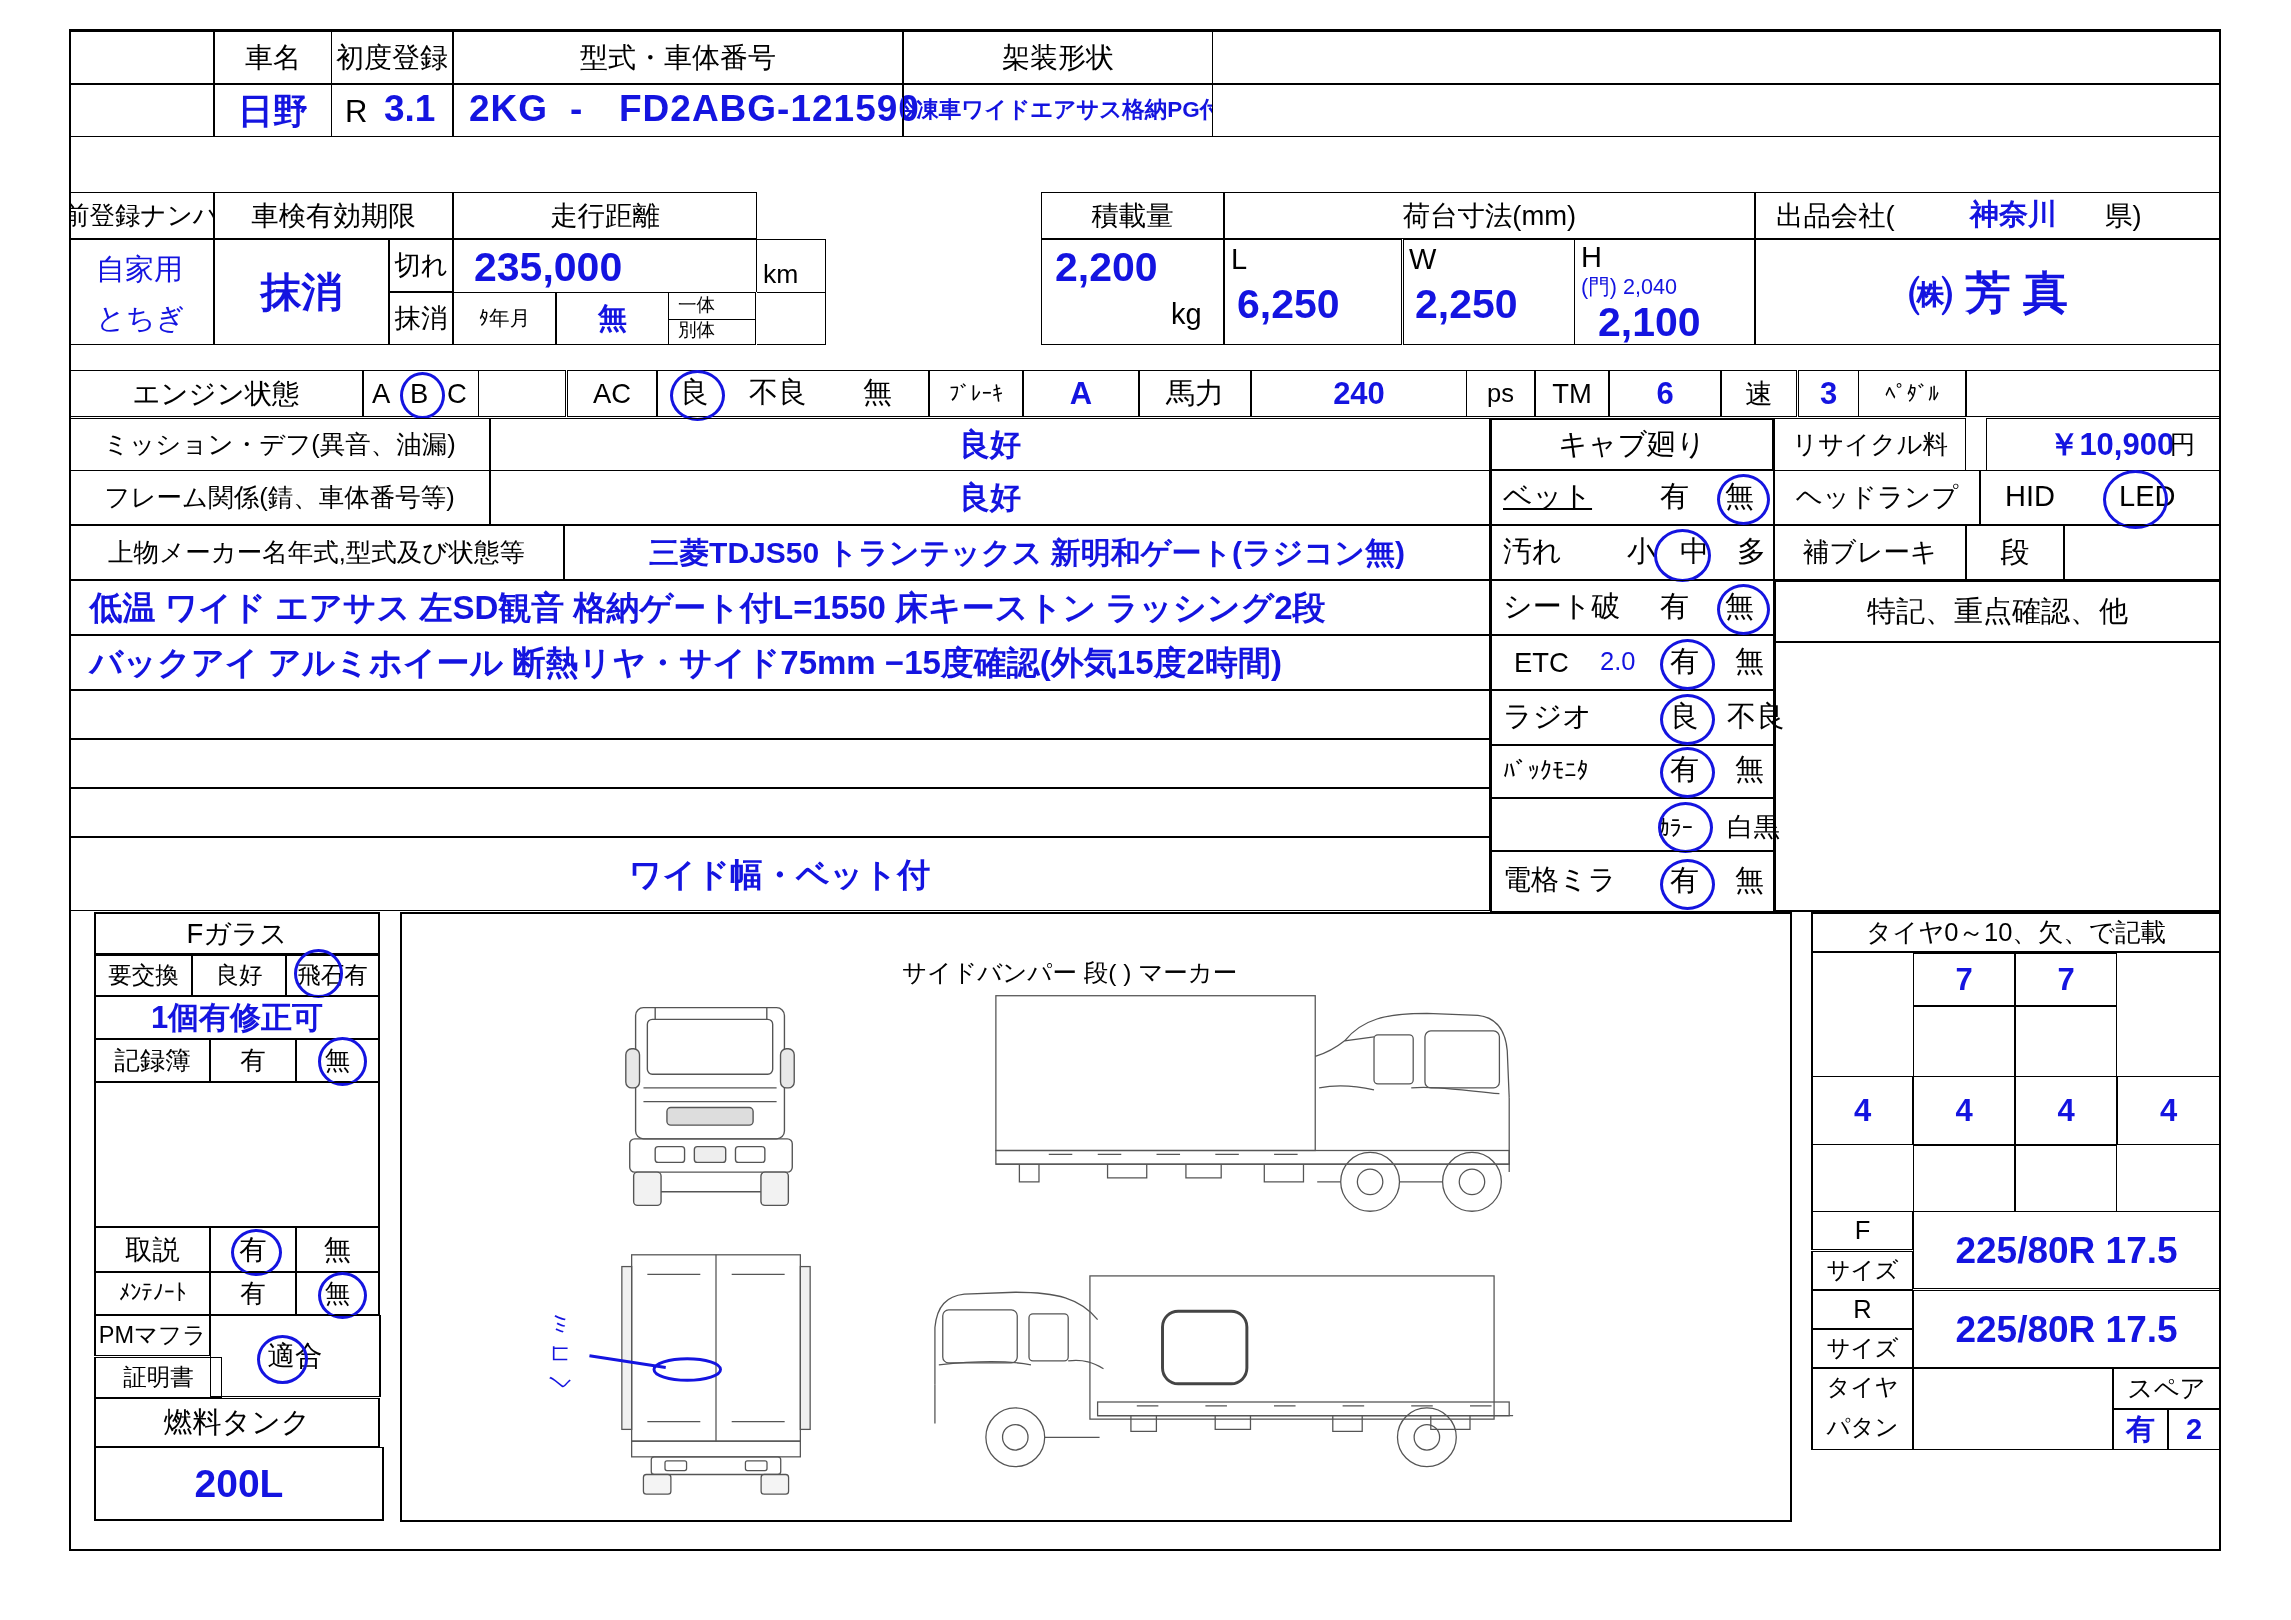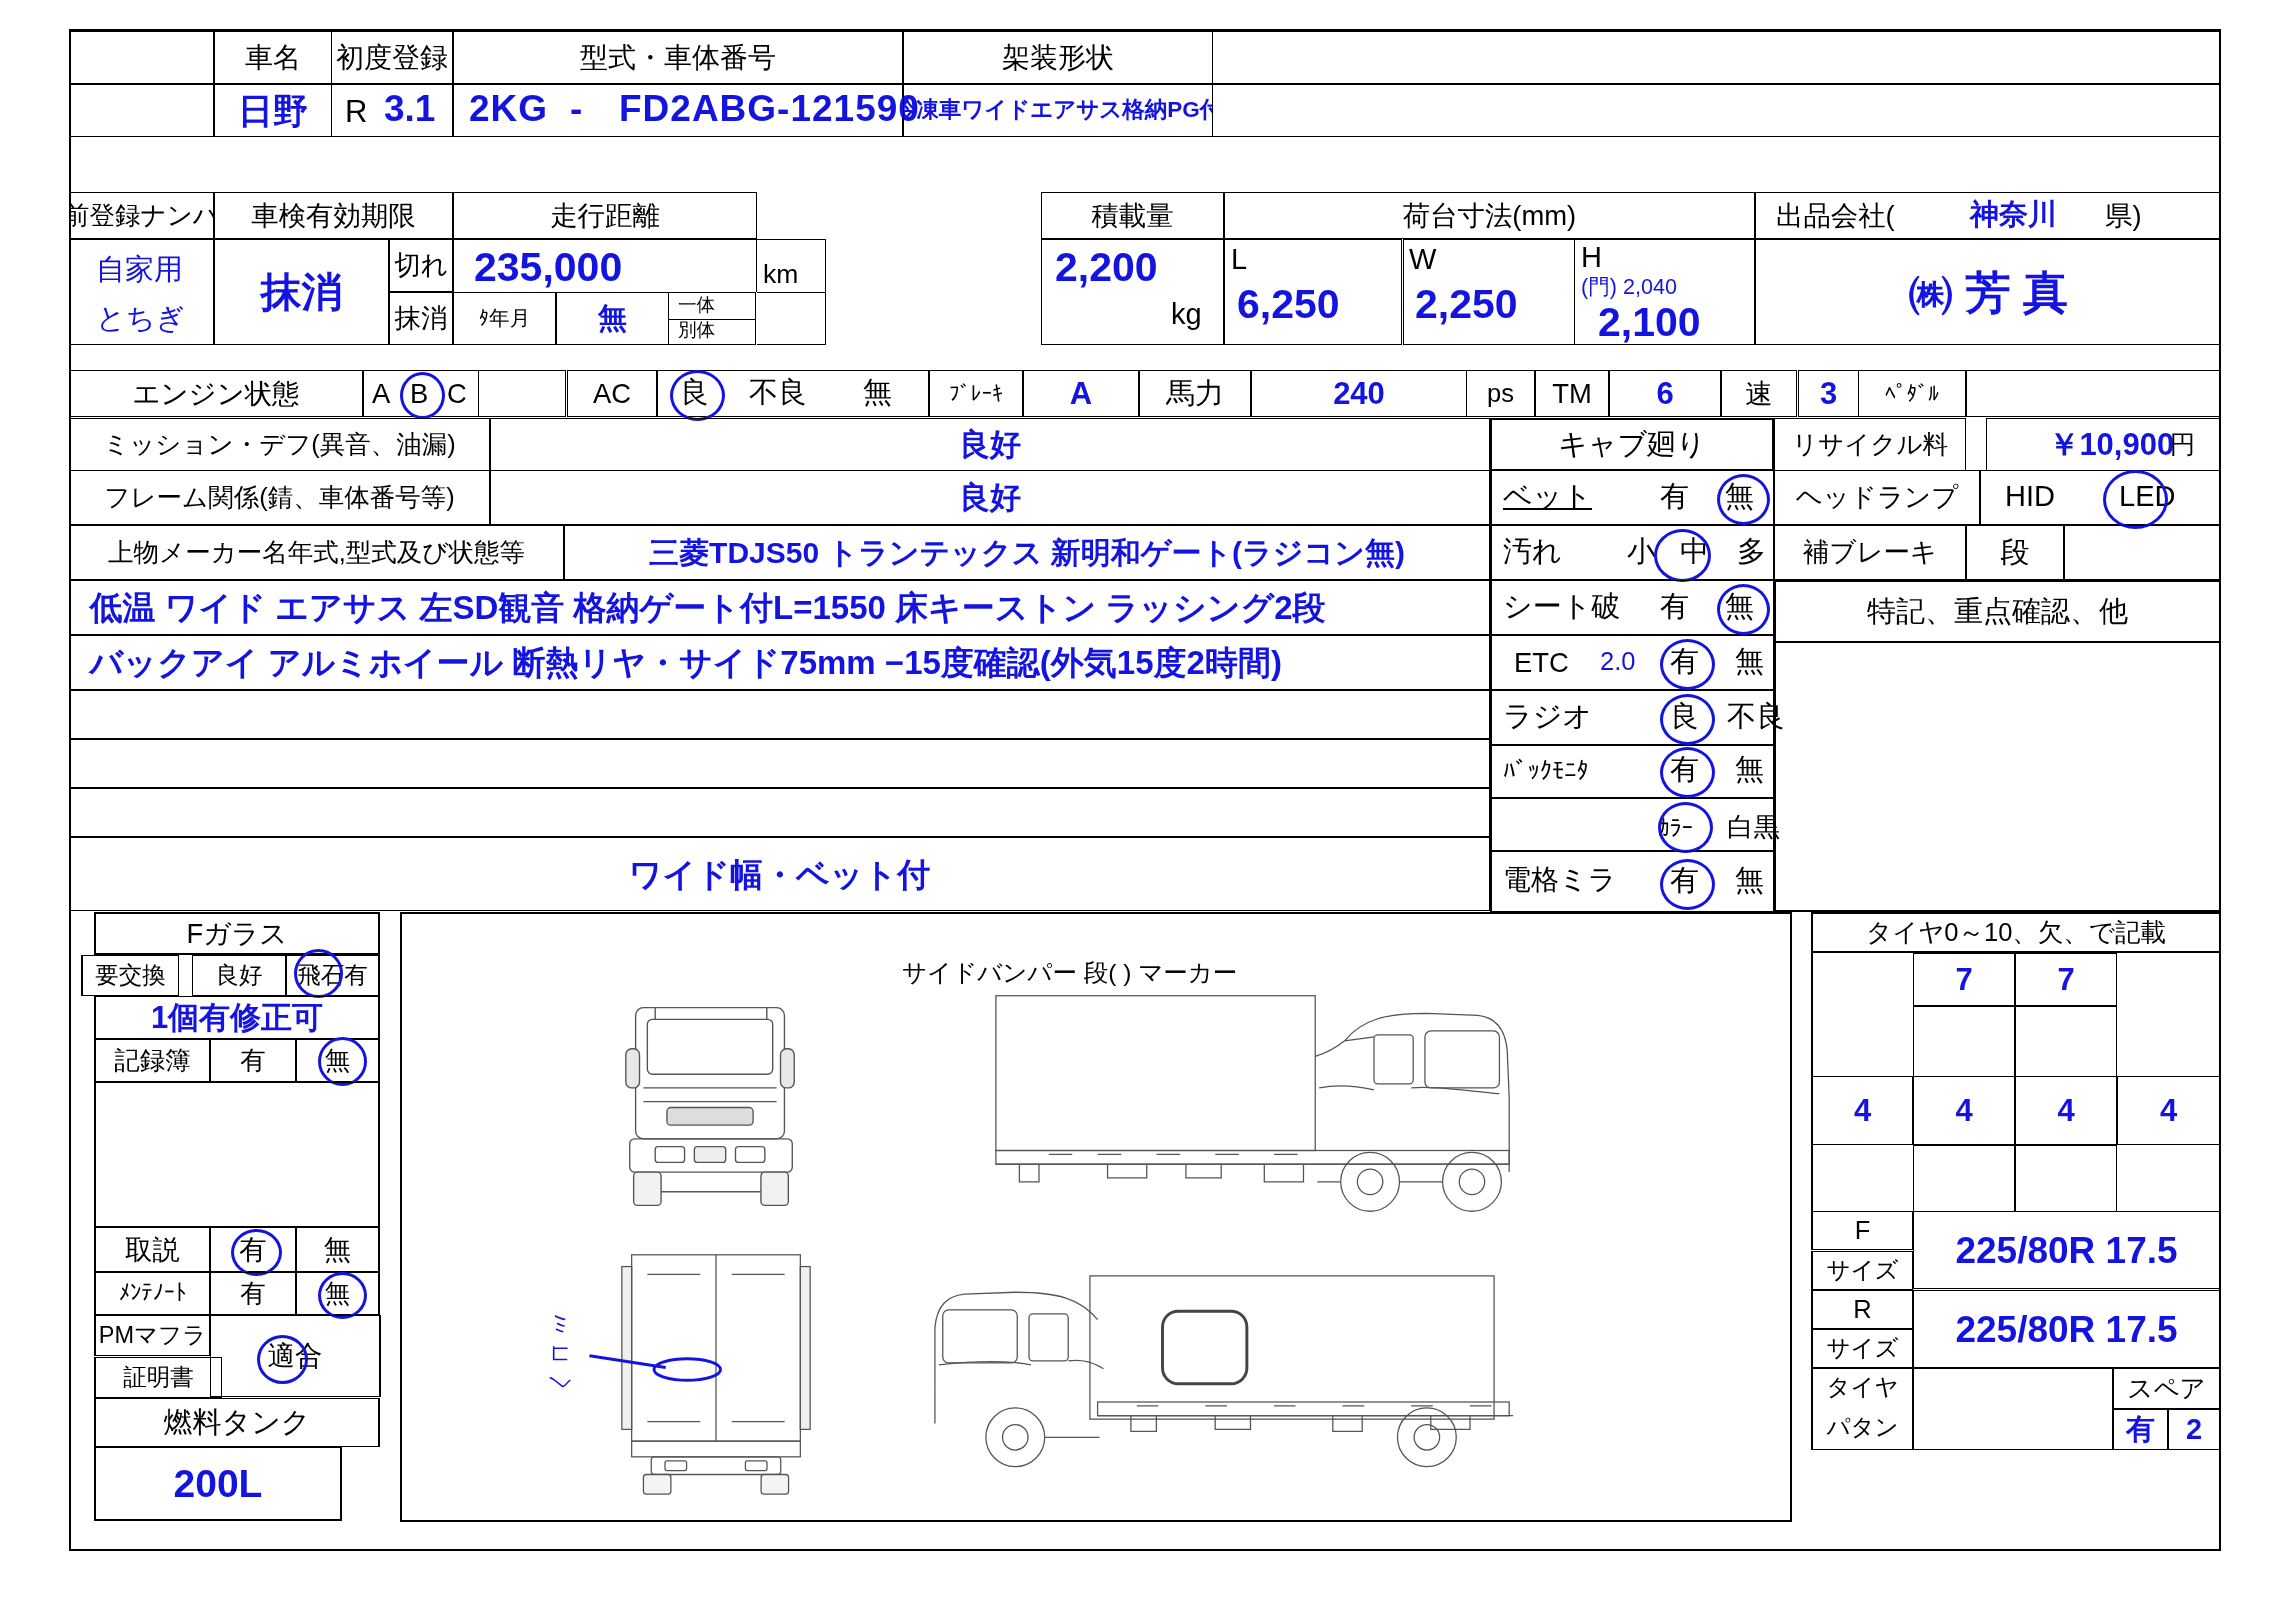--- a/index.html
+++ b/index.html
@@ -209,21 +209,21 @@
   <div class="txt" style="left:1503px;top:866px;font-size:28px;">電格ミラ</div>
   <div class="txt" style="left:1670px;top:866px;font-size:29px;">有</div>
   <div class="txt" style="left:1735px;top:866px;font-size:29px;">無</div>
   <div class="circ" style="left:1660px;top:859px;width:49px;height:45px;"></div>
 
   <div class="cell" style="left:1774px;top:580px;width:447px;height:63px;font-size:29px;border-width:2px;">特記、重点確認、他</div>
   <div class="cell" style="left:1774px;top:643px;width:447px;height:269px;border-width:2px;border-top:none;"></div>
 
   <div class="cell" style="left:94px;top:912px;width:286px;height:43px;font-size:27.4px;border-width:2px;">Fガラス</div>
 
-  <div class="cell" style="left:81px;top:955px;width:98px;height:41px;font-size:23.5px;border-left-width:2px;">要交換</div>
+  <div class="cell" style="left:94px;top:955px;width:98px;height:41px;font-size:23.5px;border-left-width:2px;">要交換</div>
   <div class="cell" style="left:192px;top:955px;width:94px;height:41px;font-size:23.5px;">良好</div>
   <div class="cell" style="left:286px;top:955px;width:94px;height:41px;font-size:23.5px;border-right-width:2px;">飛石有</div>
   <div class="circ" style="left:294px;top:949px;width:43px;height:43px;"></div>
 
   <div class="cell blue bold" style="left:94px;top:996px;width:286px;height:43px;font-size:31px;border-left-width:2px;border-right-width:2px;">1個有修正可</div>
 
   <div class="cell" style="left:94px;top:1039px;width:116px;height:43px;font-size:25.5px;border-left-width:2px;">記録簿</div>
   <div class="cell" style="left:210px;top:1039px;width:86px;height:43px;font-size:25.5px;">有</div>
   <div class="cell" style="left:296px;top:1039px;width:84px;height:43px;font-size:25.5px;border-right-width:2px;">無</div>
   <div class="circ" style="left:318px;top:1037px;width:43px;height:43px;"></div>
@@ -239,21 +239,21 @@
   <div class="cell" style="left:210px;top:1272px;width:86px;height:43px;font-size:25.5px;">有</div>
   <div class="cell" style="left:296px;top:1272px;width:84px;height:43px;font-size:25.5px;border-right-width:2px;">無</div>
   <div class="circ" style="left:318px;top:1272px;width:43px;height:41px;"></div>
 
   <div class="cell" style="left:94px;top:1315px;width:116px;height:41px;font-size:23.5px;border-left-width:2px;">PMマフラ</div>
   <div class="cell" style="left:94px;top:1357px;width:128px;height:41px;font-size:23.5px;border-left-width:2px;">証明書</div>
   <div class="cell" style="left:210px;top:1315px;width:171px;height:82px;font-size:27.4px;border-right-width:2px;">適合</div>
   <div class="circ" style="left:257px;top:1335px;width:45px;height:43px;"></div>
 
   <div class="cell" style="left:94px;top:1398px;width:286px;height:49px;font-size:29px;border-left-width:2px;border-right-width:2px;">燃料タンク</div>
-  <div class="cell blue bold" style="left:94px;top:1447px;width:248px;height:74px;font-size:39px;border-left-width:2px;border-right-width:2px;border-bottom-width:2px;">200L</div>
+  <div class="cell blue bold" style="left:94px;top:1447px;width:290px;height:74px;font-size:39px;border-left-width:2px;border-right-width:2px;border-bottom-width:2px;">200L</div>
 
   <div class="cell" style="left:400px;top:912px;width:1392px;height:610px;border-width:2px;"></div>
   <div class="txt" style="left:902px;top:961px;font-size:24.5px;">サイドバンパー  段(      ) マーカー</div>
 
   <svg style="position:absolute;left:608px;top:990px;" width="206" height="235" viewBox="0 0 210 240">
     <g fill="none" stroke="#555" stroke-width="1.4">
       <rect x="28" y="18" width="152" height="134" rx="8"></rect>
       <rect x="40" y="30" width="128" height="56" rx="5"></rect>
       <rect x="18" y="60" width="14" height="40" rx="6" fill="#e8e8e8"></rect>
       <rect x="176" y="60" width="14" height="40" rx="6" fill="#e8e8e8"></rect>

